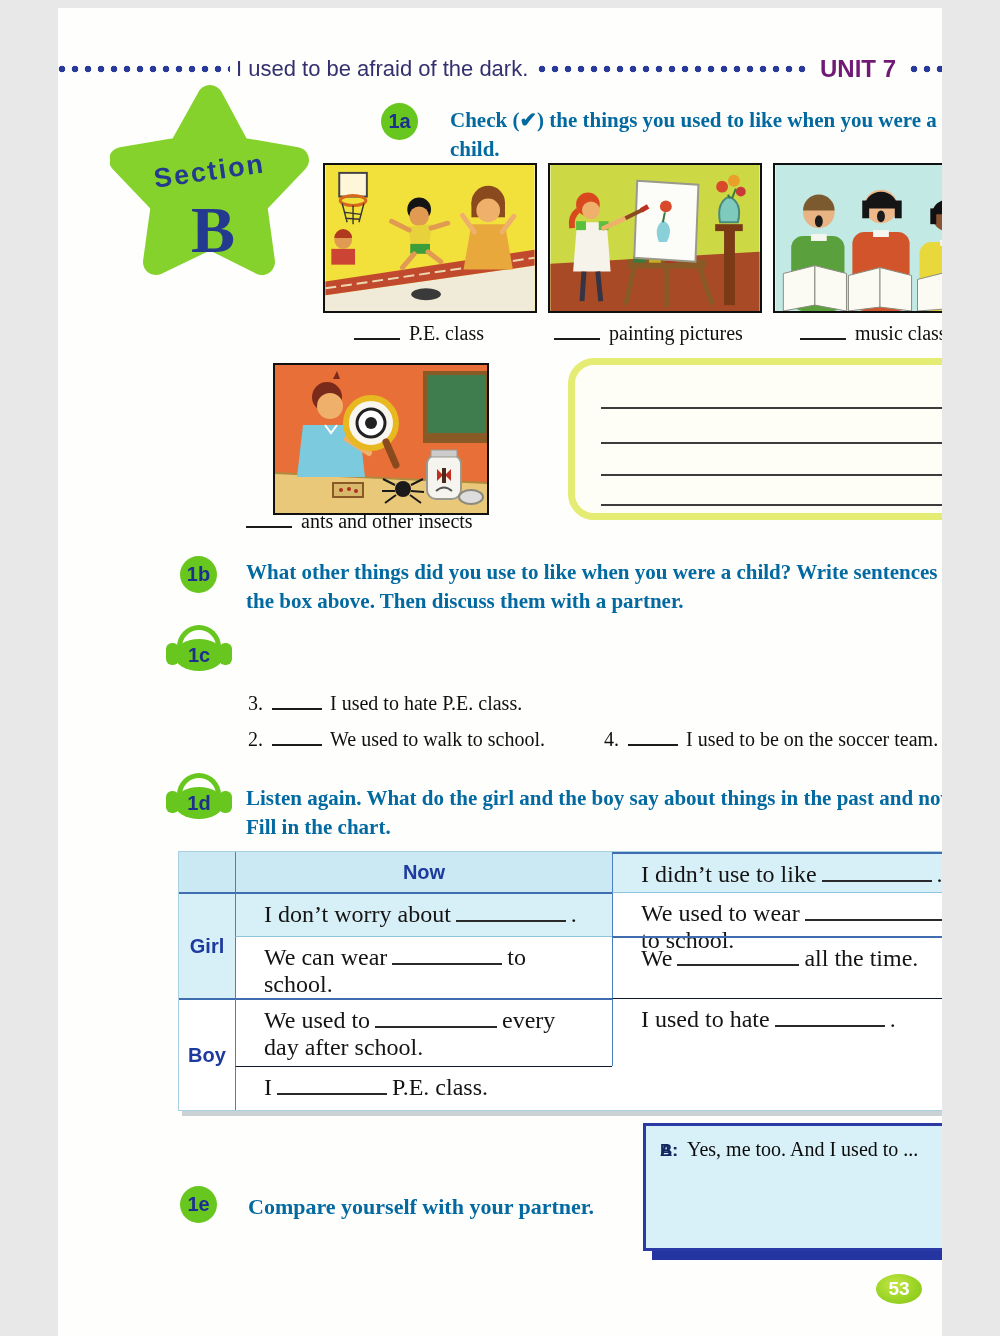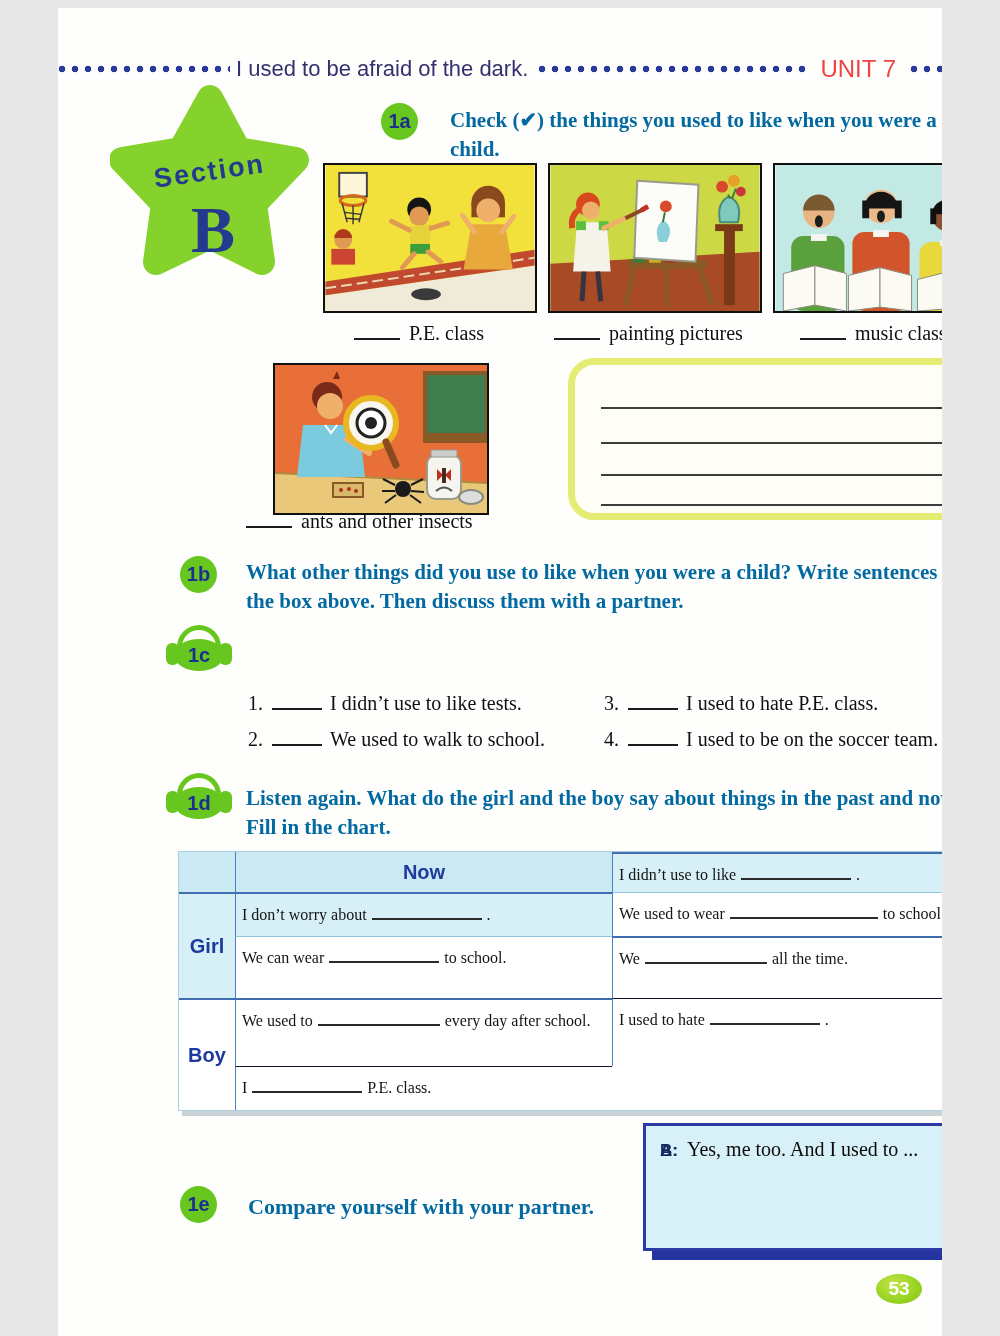--- a/index.html
+++ b/index.html
@@ -5,21 +5,21 @@
   * { margin:0; padding:0; box-sizing:border-box; }
   body { background:#e8e8e8; font-family:"Liberation Serif", serif; }
   .page { position:relative; width:884px; height:1336px; background:#fefefc; margin:8px auto; overflow:hidden; }
 
   
   .hdr { position:absolute; top:48px; left:0; width:1000px; height:26px; display:flex; align-items:center; }
   .dots { height:8px; background-image:radial-gradient(circle at 4px 4px, #2a3a9a 3px, rgba(0,0,0,0) 3.6px);
           background-size:13px 8px; background-repeat:repeat-x; }
   .d1 { width:172px; } .d2 { flex:1; margin:0 10px; } .d3 { width:148px; margin-left:14px; }
   .hdr-title { font-family:"Liberation Sans", sans-serif; font-size:22px; color:#34306f; white-space:nowrap; padding-left:6px; }
-  .hdr-unit  { font-family:"Liberation Sans", sans-serif; font-size:24px; font-weight:normal; color:#ef4444; white-space:nowrap; }
+  .hdr-unit  { font-family:"Liberation Sans", sans-serif; font-size:24px; font-weight:bold; color:#701a75; white-space:nowrap; }
 
   
   .star-wrap { position:absolute; left:52px; top:72px; width:200px; height:220px; }
 
   
   .badge { position:absolute; width:37px; height:37px; border-radius:50%; background:#68c71f;
            color:#1d2f8e; font:bold 20px "Liberation Sans", sans-serif;
            display:flex; align-items:center; justify-content:center; }
   .hp { position:absolute; width:66px; height:52px; }
   .hp .arc { position:absolute; left:11px; top:1px; width:44px; height:30px;
@@ -50,21 +50,21 @@
   .litem .n { display:inline-block; width:24px; }
   .litem-a { width:356px; }
   .lblank { display:inline-block; width:50px; height:15px; border-bottom:2px solid #1c1c1c; margin-right:8px; }
 
   
   .tbl { position:absolute; left:120px; top:843px; width:810px;
          display:grid; grid-template-columns:56px 377px 1fr;
          grid-template-rows:40px 44px 62px 68px 44px;
          background:#fff; border:1px solid #a8cfe2;
          box-shadow:4px 5px 0 rgba(150,165,175,.5); }
-  .tc { border-left:1px solid #4a80c2; padding:7px 6px; font-size:16px; line-height:27px; color:#141414; }
+  .tc { border-left:1px solid #4a80c2; padding:7px 28px; font-size:24px; line-height:27px; color:#141414; }
   .tc.c0 { border-left:none; }
   .th { background:#cbe9f2; font-family:"Liberation Sans", sans-serif; font-weight:bold; font-size:20px;
         color:#1d3a9e; display:flex; align-items:center; justify-content:center; padding:0; }
   .row1 { border-top:2px solid #3f6db0; background:#d7f0f7; }
   .row2 { border-top:1px solid #8fc4de; }
   .row3 { border-top:2px solid #3f6db0; }
   .row4 { border-top:1px solid #0f172a; }
   .who { font-family:"Liberation Sans", sans-serif; font-weight:bold; font-size:20px; color:#1d3a9e;
          display:flex; align-items:center; justify-content:center; padding:0; border-left:none; }
   .who-girl { grid-row:2/4; border-top:2px solid #3f6db0; background:#d7f0f7; }
@@ -257,23 +257,20 @@
 
   <div class="hp" style="left:108px; top:616px;">
     <div class="arc"></div>
     <div class="ear earL"></div>
     <div class="ear earR"></div>
     <div class="body">1c</div>
   </div>
 
   <div class="list">
     <div class="lrow">
-      <div class="litem litem-a">
-        <span class="n">1.</span><span class="lblank"></span><span>I didn’t use to like tests.</span>
-      </div>
       <div class="litem">
         <span class="n">3.</span><span class="lblank"></span><span>I used to hate P.E. class.</span>
       </div>
     </div>
     <div class="lrow">
       <div class="litem litem-a">
         <span class="n">2.</span><span class="lblank"></span><span>We used to walk to school.</span>
       </div>
       <div class="litem">
         <span class="n">4.</span><span class="lblank"></span><span>I used to be on the soccer team.</span>

